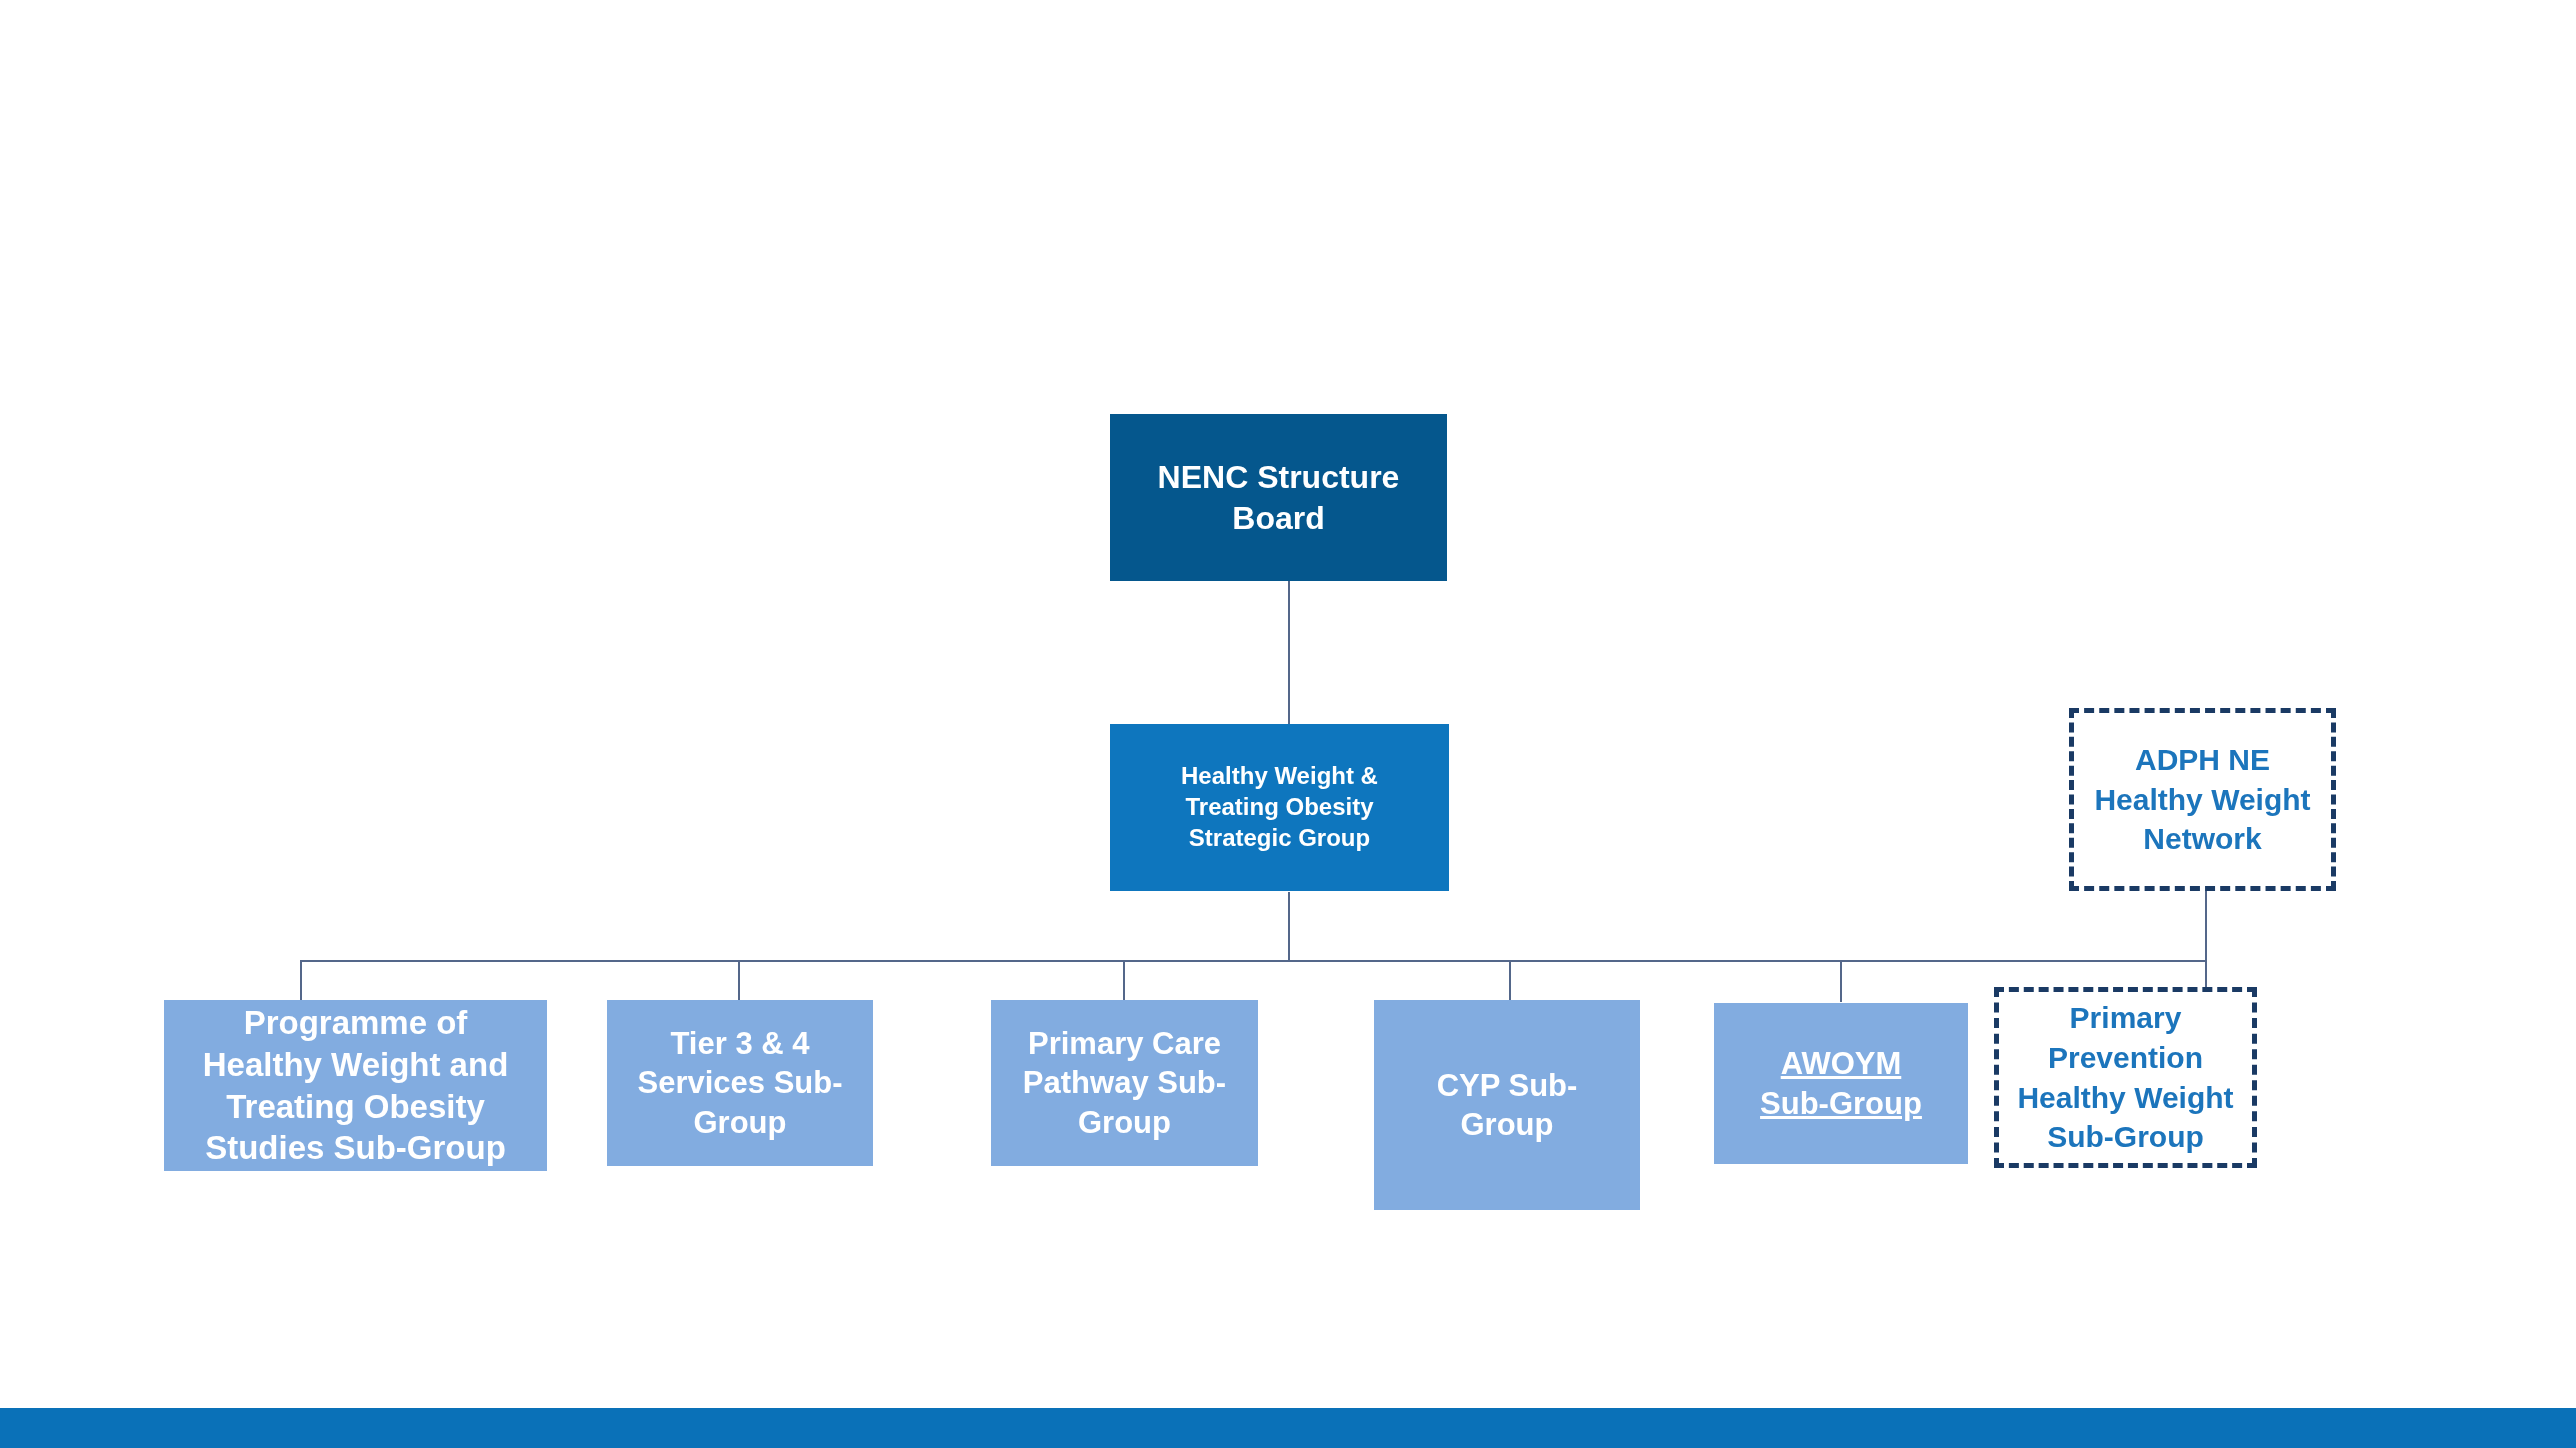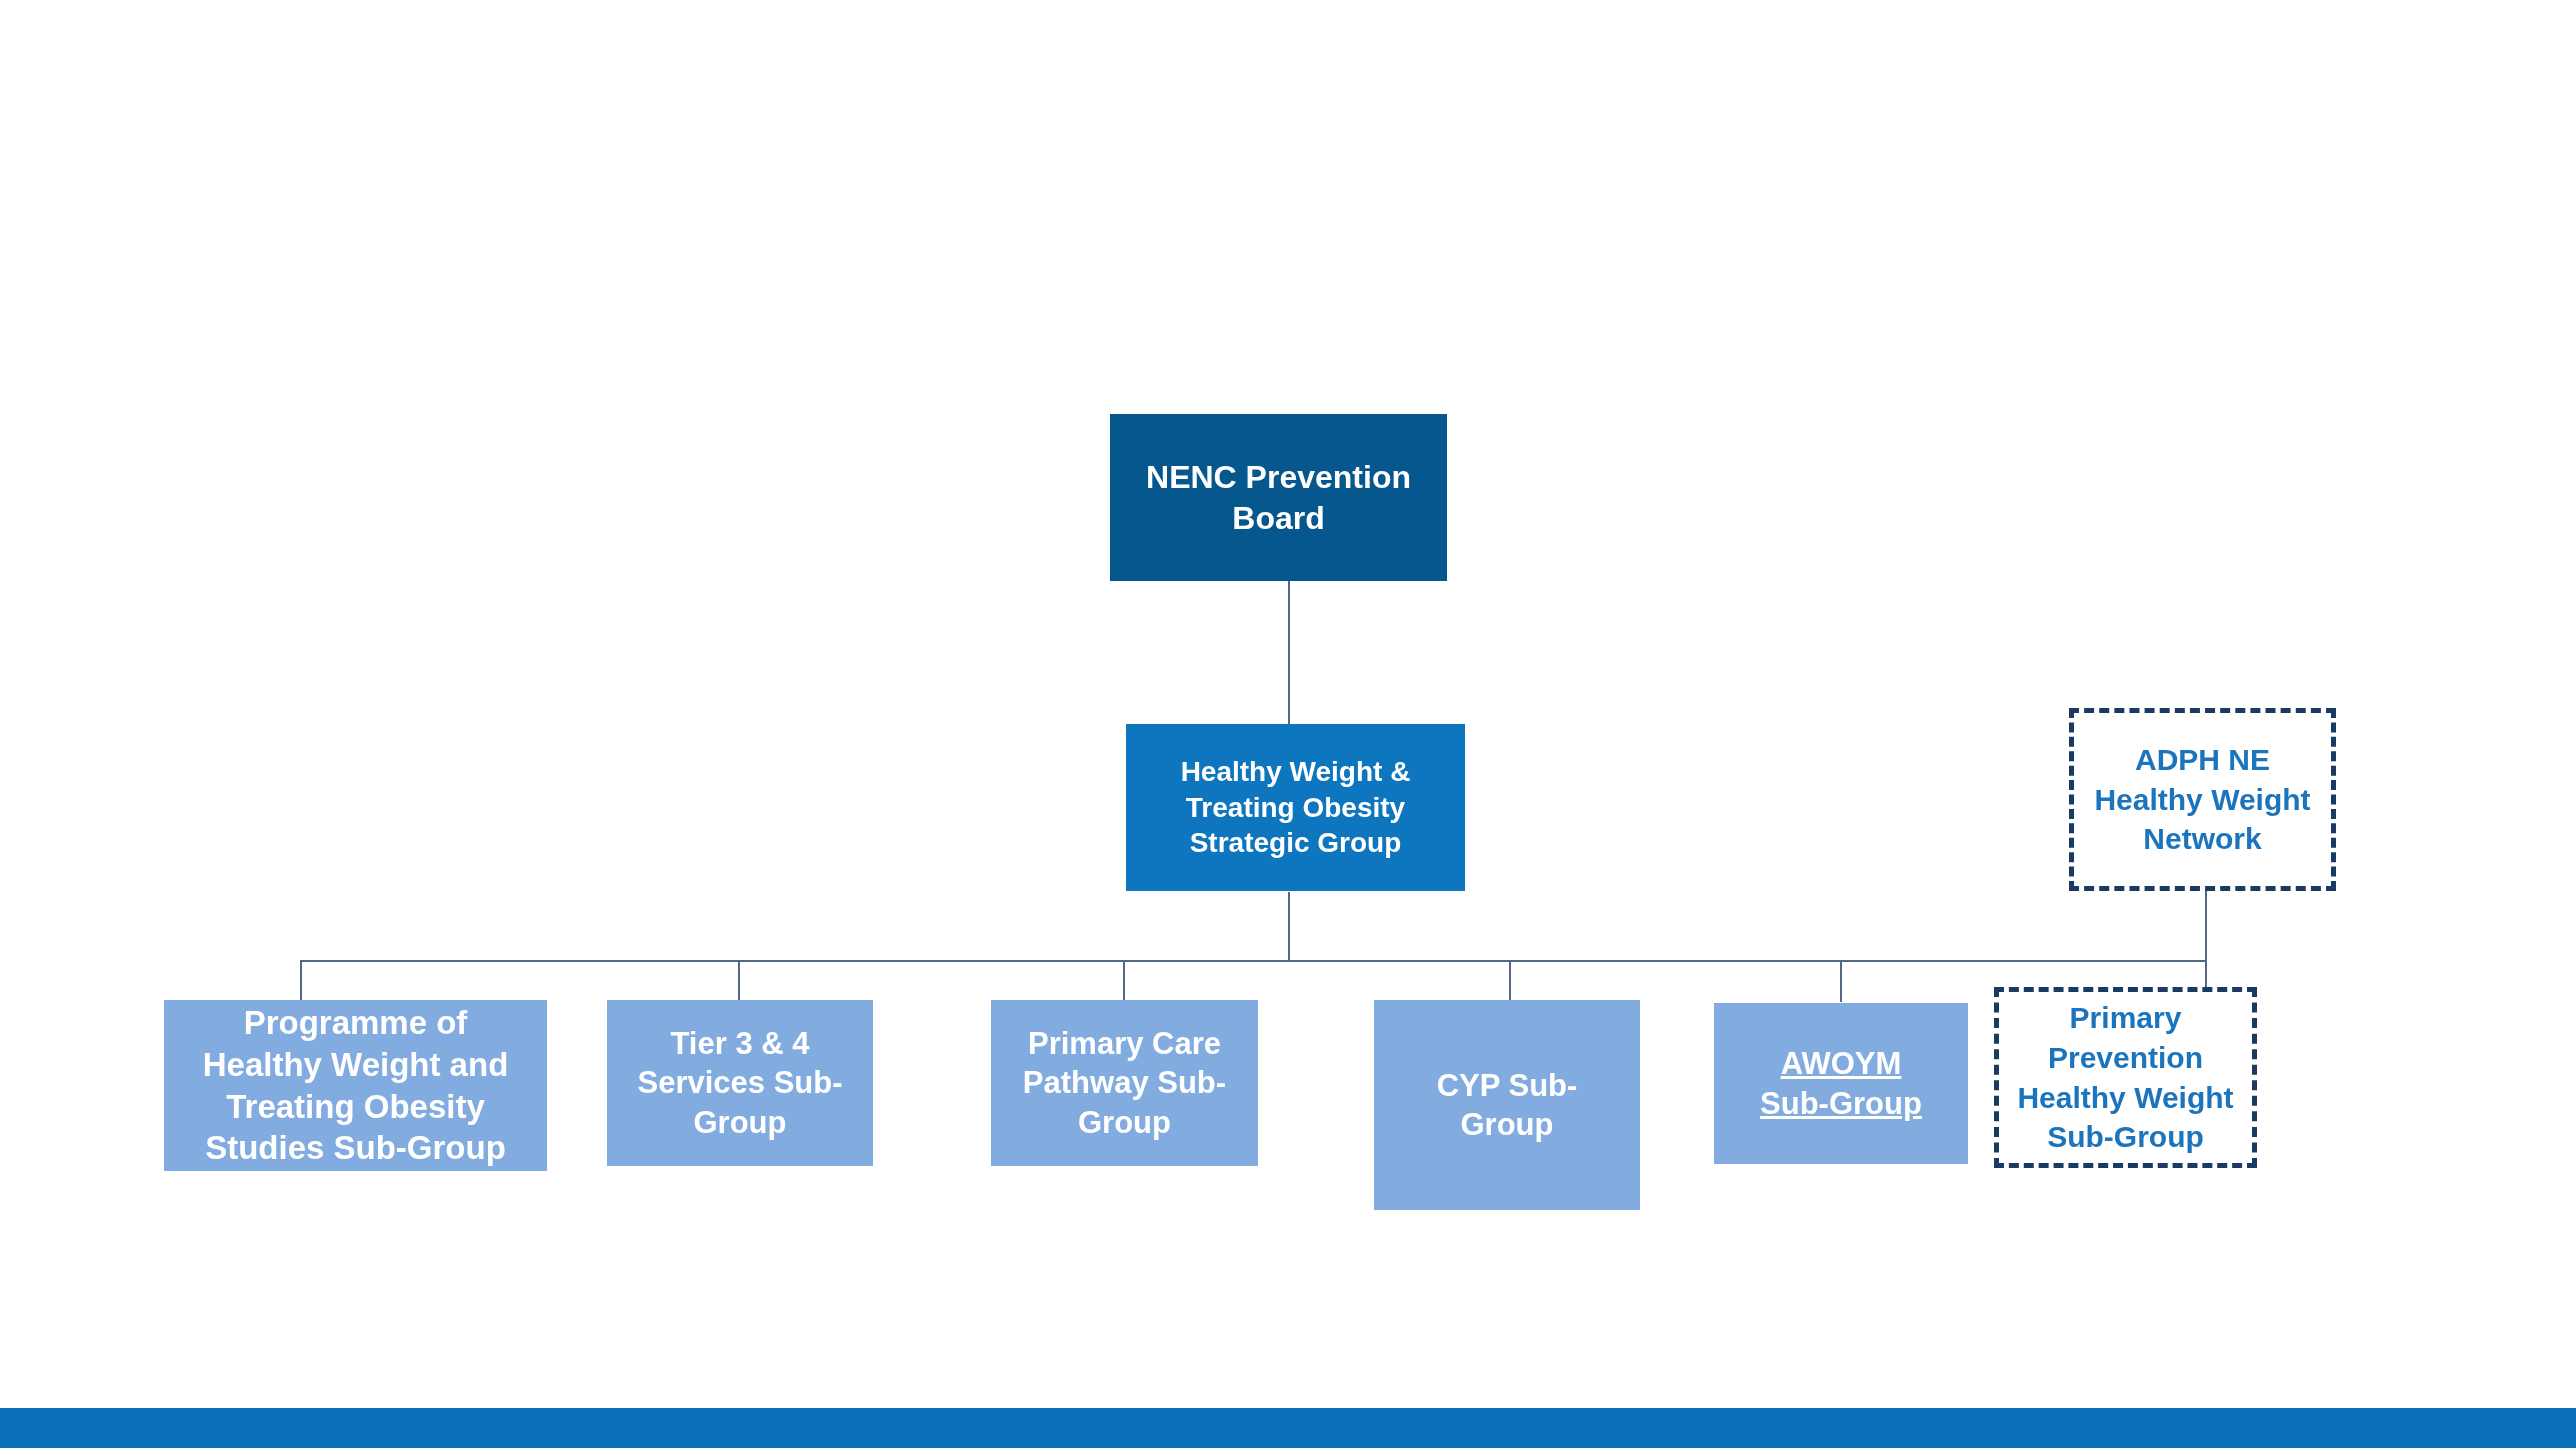--- a/index.html
+++ b/index.html
@@ -28,21 +28,21 @@
     white-space:pre-line;
   }
   .node.dark{
     background:var(--dark-box-bg,#05578D);
     color:var(--box-text,#FFFFFF);
     font-size:32px;line-height:1.28;
   }
   .node.mid{
     background:var(--strategic-box-bg,#0E76BE);
     color:var(--box-text,#FFFFFF);
-    font-size:28px;line-height:1.28;margin-left:16px;
+    font-size:24px;line-height:1.28;
   }
   .node.light{
     background:var(--light-box-bg,#82ACE0);
     color:var(--box-text,#FFFFFF);
     font-size:31px;line-height:1.27;
   }
   .node.dashed{
     background:#ffffff;
     border:5.8px dashed var(--dashed-border,#1A3A64);
     color:var(--dashed-text,#1C75BC);
@@ -88,21 +88,21 @@
     <div class="line" id="conn-root"></div>
     <div class="line" id="conn-strat"></div>
     <div class="line" id="conn-bus"></div>
     <div class="line" id="stub-0"></div>
     <div class="line" id="stub-1"></div>
     <div class="line" id="stub-2"></div>
     <div class="line" id="stub-3"></div>
     <div class="line" id="stub-4"></div>
     <div class="line" id="conn-network"></div>
 
-    <div class="node dark" id="node-root">NENC Prevention
+    <div class="node dark" id="node-root">NENC Structure
 Board</div>
 
     <div class="node mid" id="node-strategic">Healthy Weight &amp;
 Treating Obesity
 Strategic Group</div>
 
     <div class="node dashed" id="node-network">ADPH NE
 Healthy Weight
 Network</div>
 

